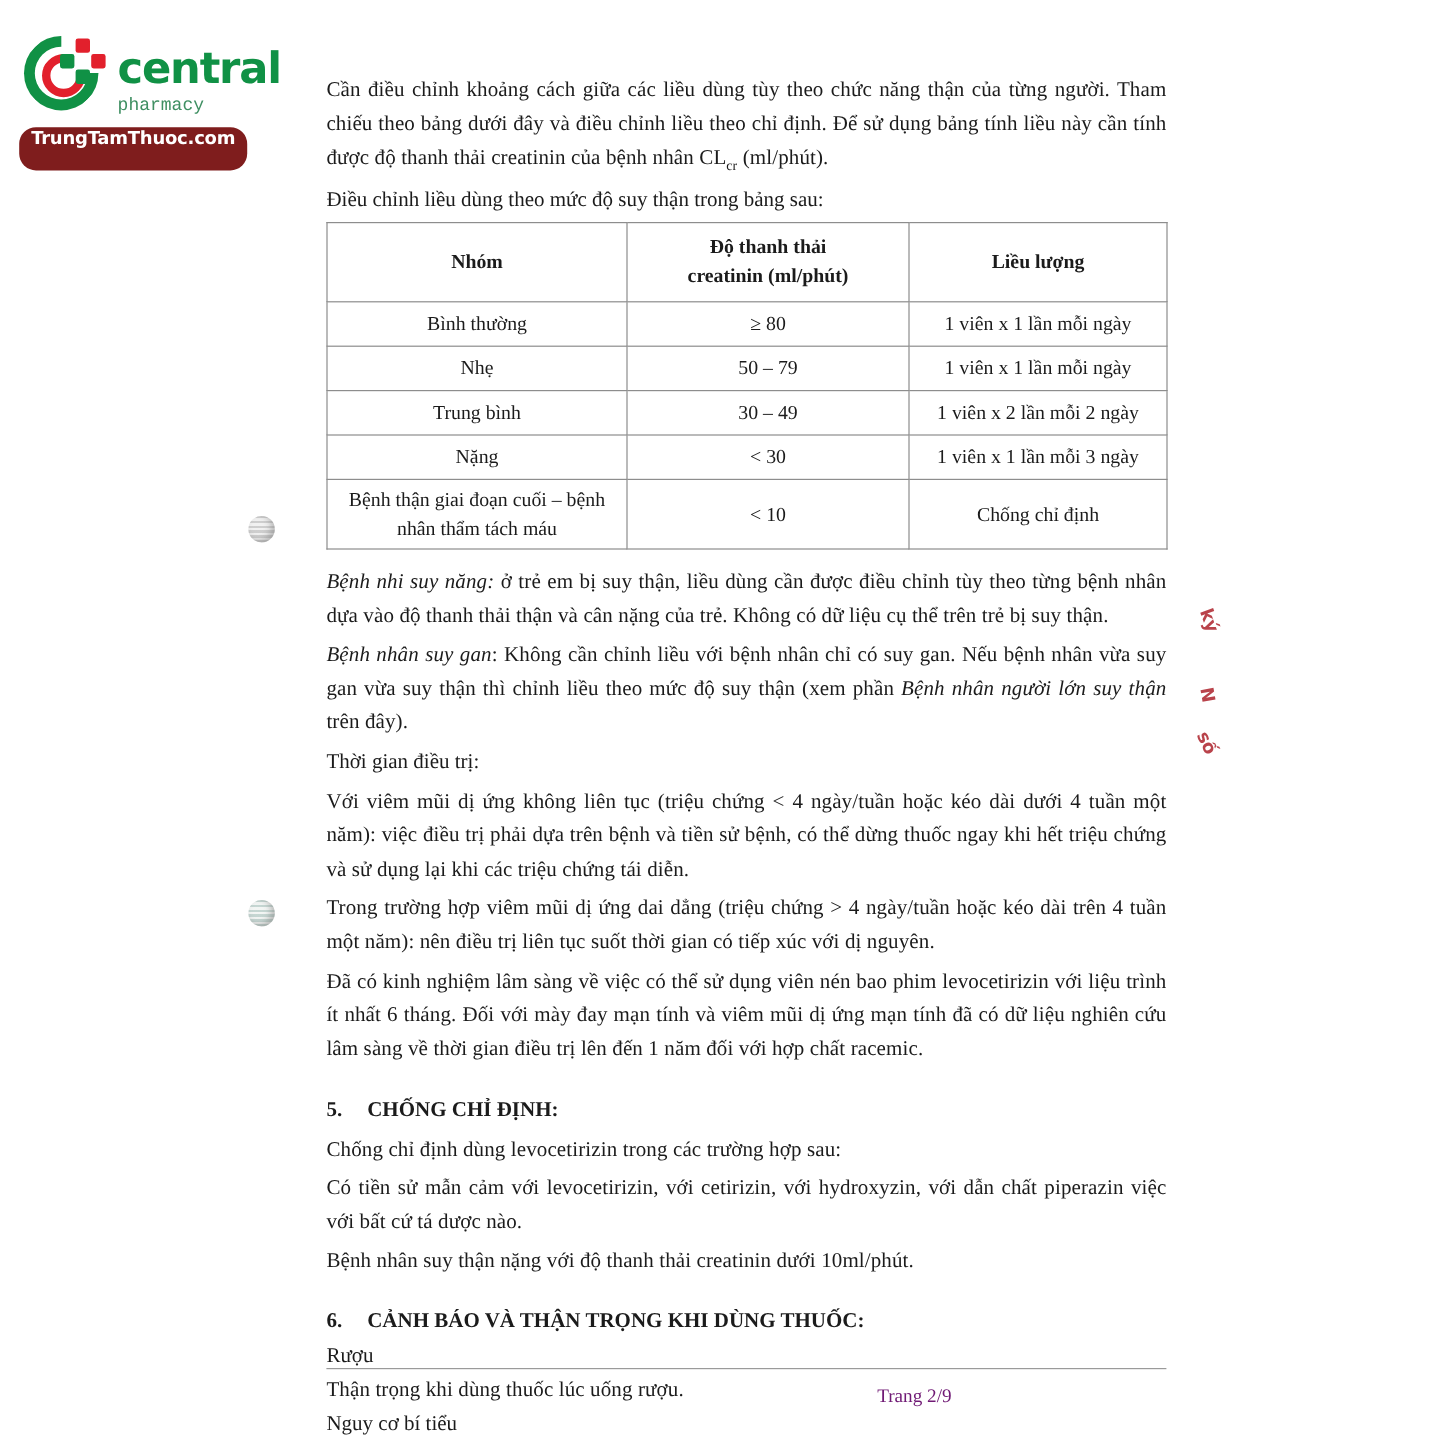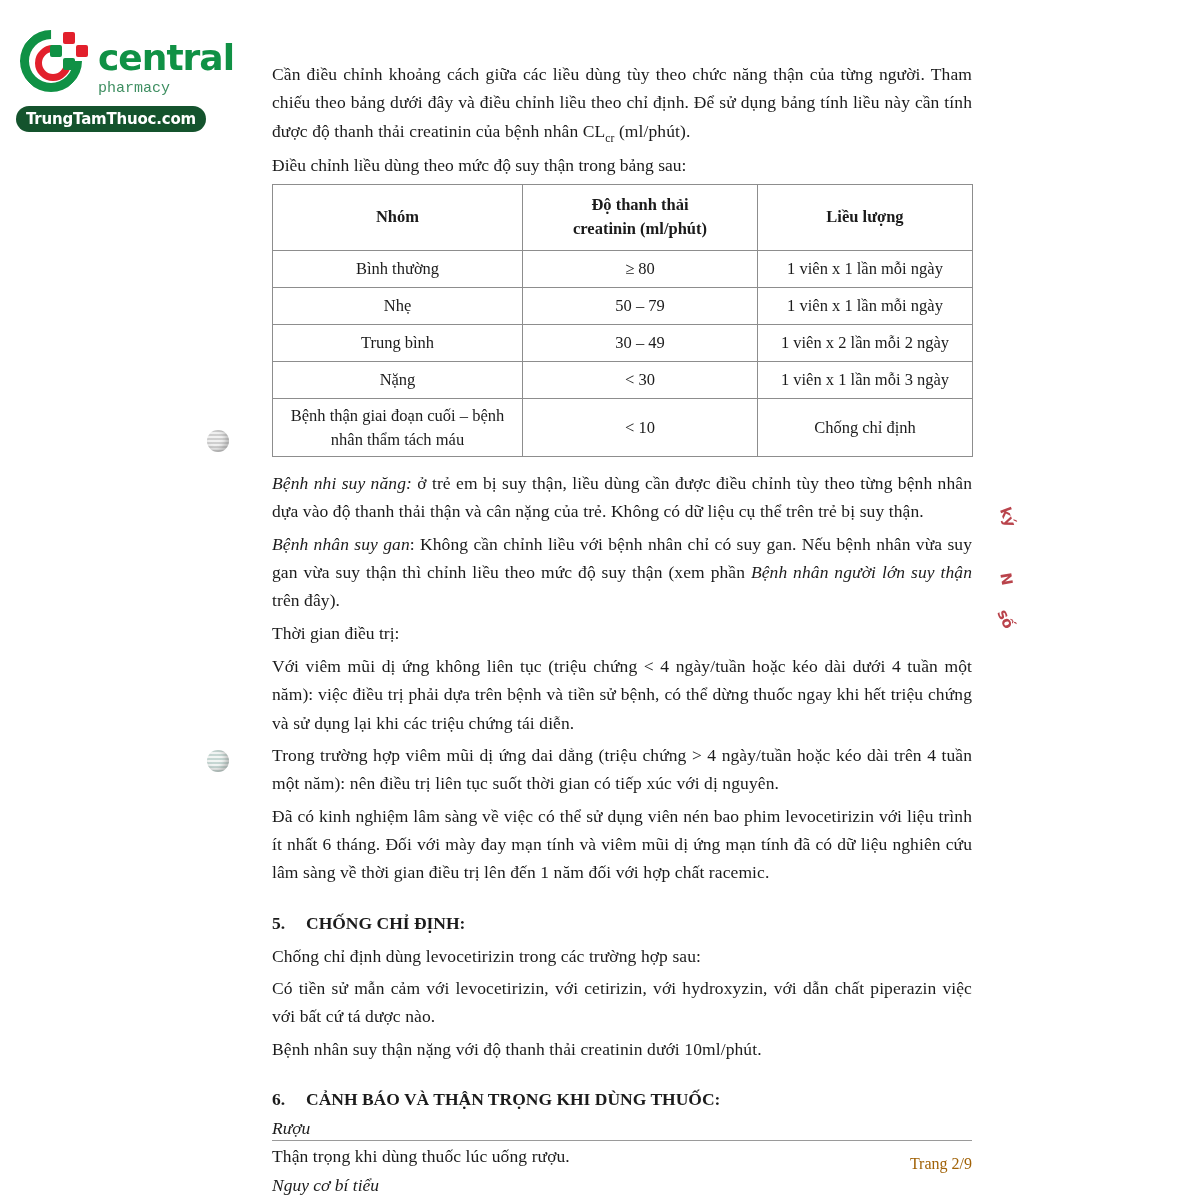--- a/index.html
+++ b/index.html
@@ -81,25 +81,24 @@
   #logo-sub {
     font-family: Liberation Mono, monospace;
     font-size: 15px;
     color: #3f8f62;
     line-height: 1;
     margin-top: 5px;
     margin-left: 0;
   }
   #logo-banner {
     margin-top: 10px;
-    background: #14532d;
+    background: #7f1d1d;
     border-radius: 14px;
-    height: 26px;
+    height: 36px;
     display: flex;
-    align-items: center;
     justify-content: center;
     width: 190px;
     margin-left: -2px;
   }
   #logo-banner span {
     font-family: "DejaVu Sans", sans-serif;
     font-size: 15px;
     font-weight: bold;
     color: #ffffff;
     letter-spacing: -0.2px;
@@ -161,21 +160,20 @@
     margin: 26px 0 8px 0;
     display: flex;
     align-items: baseline;
   }
   .section-head .num {
     width: 34px;
     flex: 0 0 auto;
   }
   .sub-head {
     font-size: 17.5px;
-    font-style: italic;
     margin: 5px 0 3px 0;
   }
 
   
   .punch {
     position: absolute;
     width: 22px; height: 22px;
     border-radius: 50%;
     background:
       repeating-linear-gradient(to bottom,
@@ -210,23 +208,23 @@
     left: 272px;
     top: 1140px;
     width: 700px;
   }
   #footer-rule {
     height: 1px;
     background: #9a9a9a;
     width: 700px;
   }
   #footer-page {
-    text-align: right;
+    text-align: center;
     font-size: 16px;
-    color: #a16207;
+    color: #701a75;
     margin-top: 14px;
     margin-left: 280px;
   }
 </style>
 </head>
 <body>
 
 <div id="logo-block">
   <div id="logo-row">
     <div id="logo-mark">

